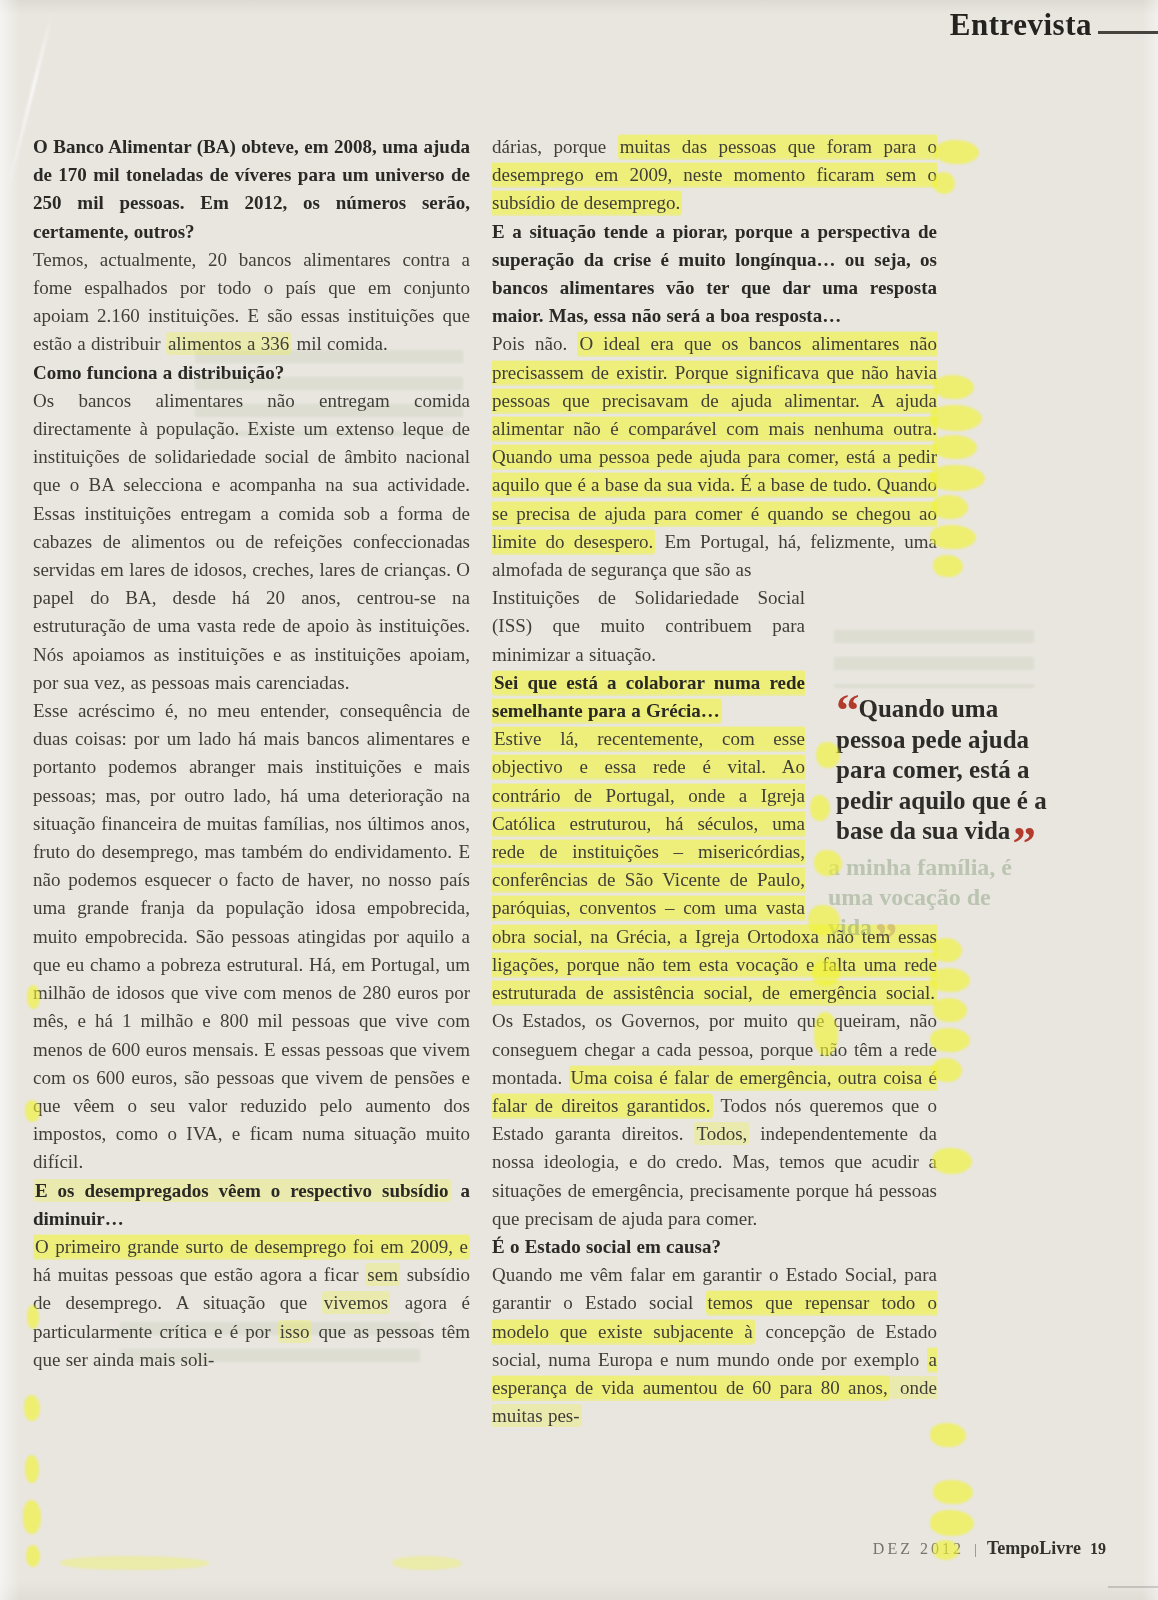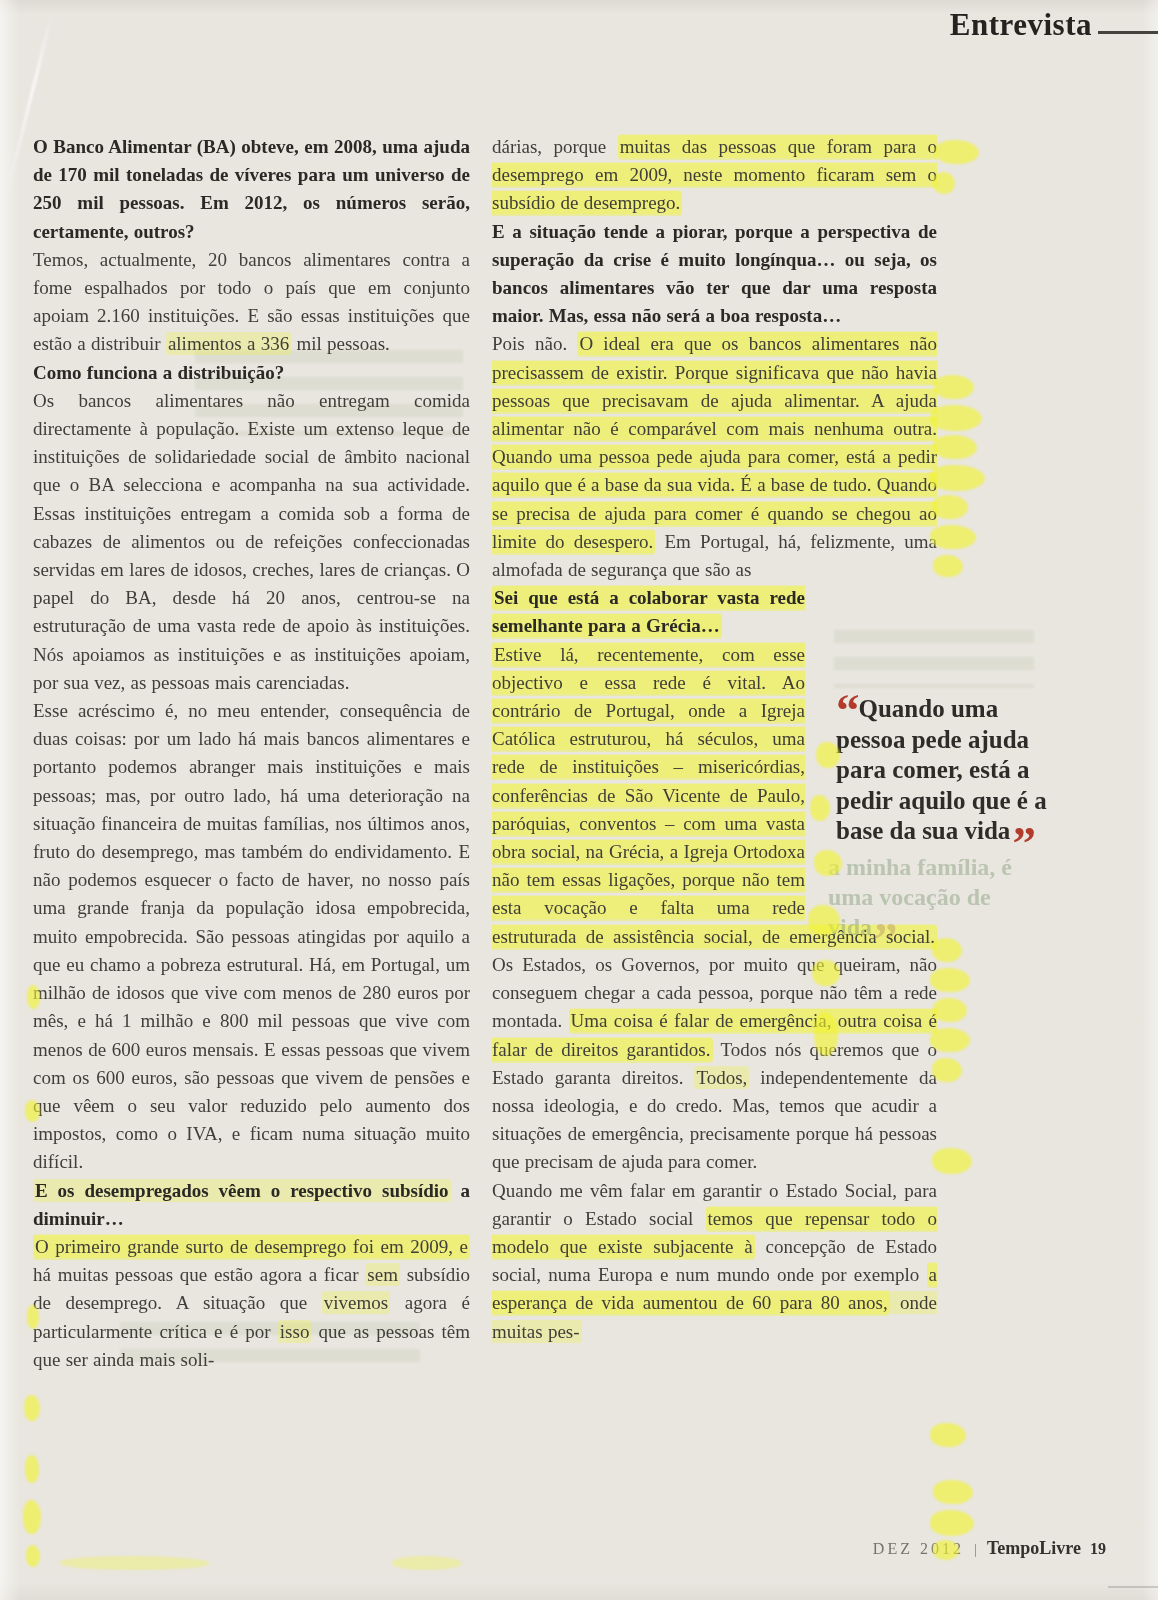--- a/index.html
+++ b/index.html
@@ -98,34 +98,36 @@
 
   <div class="section-title">Entrevista</div>
   <div class="header-rule"></div>
 
   <div class="ghost-smudge" style="left:195px;top:350px;width:268px;height:86px;"></div>
   <div class="ghost-smudge" style="left:834px;top:630px;width:200px;height:58px;"></div>
   <div class="ghost-smudge" style="left:120px;top:1322px;width:300px;height:54px;"></div>
 
   <div class="col col1" id="column-1">
       <p class="question"><span>O Banco Alimentar (BA) obteve, em 2008, uma ajuda de 170 mil toneladas de víveres para um universo de 250 mil pessoas. Em 2012, os números serão, certamente, outros?</span></p>
-      <p class="answer"><span>Temos, actualmente, 20 bancos alimentares contra a fome espalhados por todo o país que em conjunto apoiam 2.160 instituições. E são essas instituições que estão a distribuir </span><mark class="hl-light">alimentos a 336</mark><span> mil pessoas.</span></p>
+      <p class="answer"><span>Temos, actualmente, 20 bancos alimentares contra a fome espalhados por todo o país que em conjunto apoiam 2.160 instituições. E são essas instituições que estão a distribuir </span><mark class="hl-light">alimentos a 336</mark><span> mil comida.</span></p>
       <p class="question"><span>Como funciona a distribuição?</span></p>
       <p class="answer"><span>Os bancos alimentares não entregam comida directamente à população. Existe um extenso leque de instituições de solidariedade social de âmbito nacional que o BA selecciona e acompanha na sua actividade. Essas instituições entregam a comida sob a forma de cabazes de alimentos ou de refeições confeccionadas servidas em lares de idosos, creches, lares de crianças. O papel do BA, desde há 20 anos, centrou-se na estruturação de uma vasta rede de apoio às instituições. Nós apoiamos as instituições e as instituições apoiam, por sua vez, as pessoas mais carenciadas.</span></p>
       <p class="answer"><span>Esse acréscimo é, no meu entender, consequência de duas coisas: por um lado há mais bancos alimentares e portanto podemos abranger mais instituições e mais pessoas; mas, por outro lado, há uma deterioração na situação financeira de muitas famílias, nos últimos anos, fruto do desemprego, mas também do endividamento. E não podemos esquecer o facto de haver, no nosso país uma grande franja da população idosa empobrecida, muito empobrecida. São pessoas atingidas por aquilo a que eu chamo a pobreza estrutural. Há, em Portugal, um milhão de idosos que vive com menos de 280 euros por mês, e há 1 milhão e 800 mil pessoas que vive com menos de 600 euros mensais. E essas pessoas que vivem com os 600 euros, são pessoas que vivem de pensões e que vêem o seu valor reduzido pelo aumento dos impostos, como o IVA, e ficam numa situação muito difícil.</span></p>
       <p class="question"><mark class="hl-light">E os desempregados vêem o respectivo subsídio</mark><span> a diminuir…</span></p>
       <p class="answer"><mark class="hl-strong">O primeiro grande surto de desemprego foi em 2009, e</mark><span> há muitas pessoas que estão agora a ficar </span><mark class="hl-light">sem</mark><span> subsídio de desemprego. A situação que </span><mark class="hl-light">vivemos</mark><span> agora é particularmente crítica e é por </span><mark class="hl-light">isso</mark><span> que as pessoas têm que ser ainda mais soli-</span></p>
     </div>
   <div class="col col2" id="column-2">
       <p class="answer"><span>dárias, porque </span><mark class="hl-strong">muitas das pessoas que foram para o desemprego em 2009, neste momento ficaram sem o subsídio de desemprego.</mark></p>
       <p class="question"><span>E a situação tende a piorar, porque a perspectiva de superação da crise é muito longínqua… ou seja, os bancos alimentares vão ter que dar uma resposta maior. Mas, essa não será a boa resposta…</span></p>
       <p class="answer"><span>Pois não. </span><mark class="hl-strong">O ideal era que os bancos alimentares não precisassem de existir. Porque significava que não havia pessoas que precisavam de ajuda alimentar. A ajuda alimentar não é comparável com mais nenhuma outra. Quando uma pessoa pede ajuda para comer, está a pedir aquilo que é a base da sua vida. É a base de tudo. Quando se precisa de ajuda para comer é quando se chegou ao limite do desespero.</mark><span> Em Portugal, há, felizmente, uma almofada de segurança que são as</span></p>
       <div class="quote-spacer"></div>
-      <p class="question"><mark class="hl-strong">Sei que está a colaborar vasta rede semelhante para a Grécia…</mark></p>
+      <p class="answer"><span>Instituições de Solidariedade Social (ISS) que muito contribuem para minimizar a situação.</span></p>
+      <p class="question"><mark class="hl-strong">Sei que está a colaborar numa rede semelhante para a Grécia…</mark></p>
       <p class="answer"><mark class="hl-strong">Estive lá, recentemente, com esse objectivo e essa rede é vital. Ao contrário de Portugal, onde a Igreja Católica estruturou, há séculos, uma rede de instituições – misericórdias, conferências de São Vicente de Paulo, paróquias, conventos – com uma vasta obra social, na Grécia, a Igreja Ortodoxa não tem essas ligações, porque não tem esta vocação e falta uma rede estruturada de assistência social, de emergência social.</mark><span> Os Estados, os Governos, por muito que queiram, não conseguem chegar a cada pessoa, porque não têm a rede montada. </span><mark class="hl-strong">Uma coisa é falar de emergência, outra coisa é falar de direitos garantidos.</mark><span> Todos nós queremos que o Estado garanta direitos. </span><mark class="hl-light">Todos,</mark><span> independentemente da nossa ideologia, e do credo. Mas, temos que acudir a situações de emergência, precisamente porque há pessoas que precisam de ajuda para comer.</span></p>
+      <p class="question"><span>É o Estado social em causa?</span></p>
       <p class="answer"><span>Quando me vêm falar em garantir o Estado Social, para garantir o Estado social </span><mark class="hl-strong">temos que repensar todo o modelo que existe subjacente à</mark><span> concepção de Estado social, numa Europa e num mundo onde por exemplo </span><mark class="hl-strong">a esperança de vida aumentou de 60 para 80 anos,</mark><mark class="hl-light"> onde muitas pes-</mark></p>
     </div>
 
   <div class="pull-quote"><span class="q-open">“</span><span>Quando uma pessoa pede ajuda para comer, está a pedir aquilo que é a base da sua vida</span><span class="q-close">”</span></div>
 
   <div class="ghost-quote"><span>a minha família, é uma vocação de vida</span><span class="q-close">”</span></div>
 
   <div class="footer">
     <span class="issue">DEZ 2012</span>
     <span class="sep">|</span>

